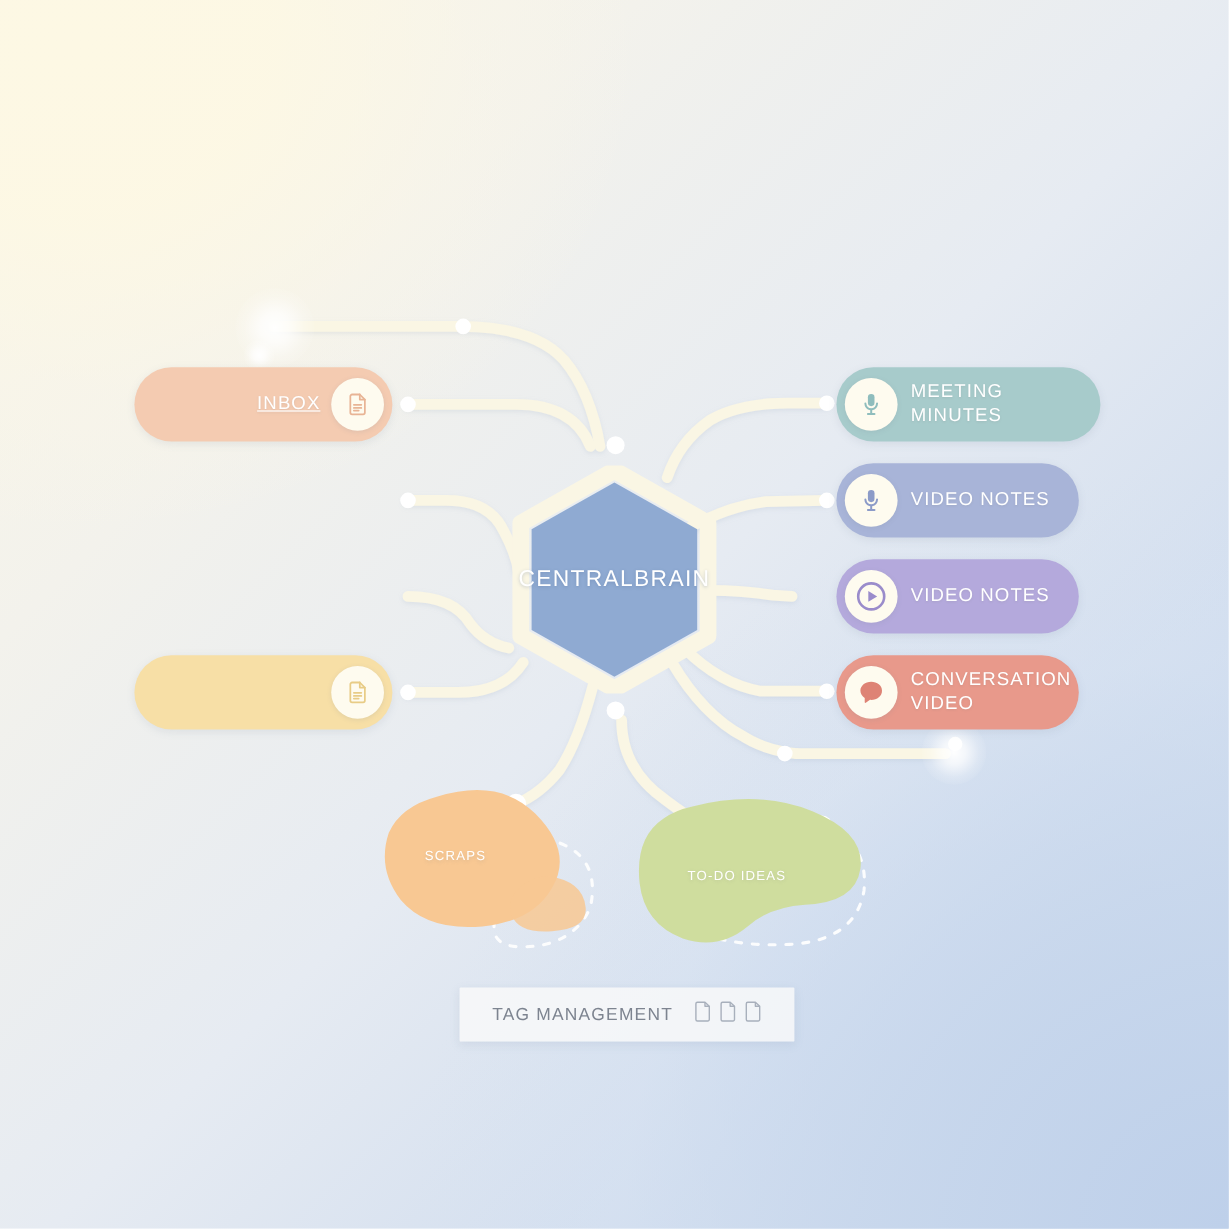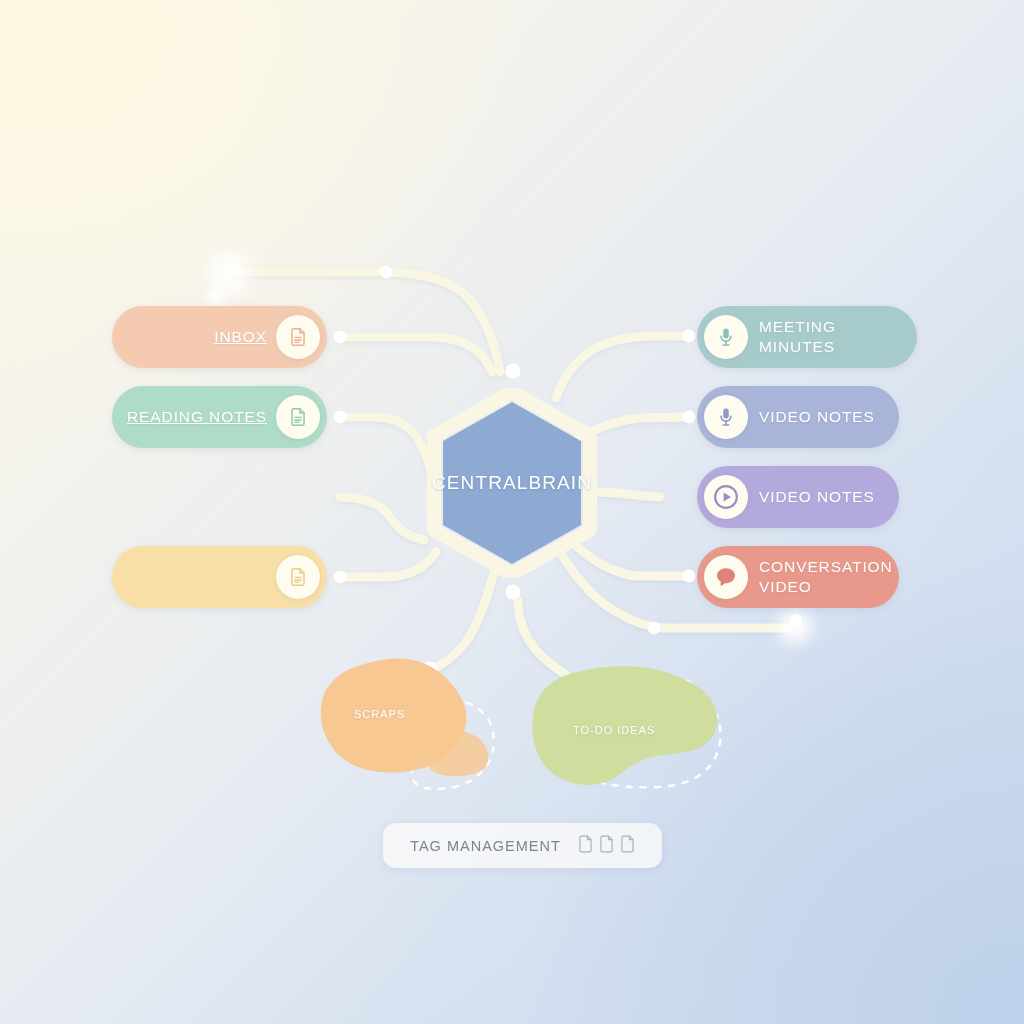--- a/index.html
+++ b/index.html
@@ -118,21 +118,21 @@
     white-space: nowrap;
   }
 
   
   #tagbar {
     position: absolute;
     left: 383px;
     top: 823px;
     width: 279px;
     height: 45px;
-    border-radius: 13px;
+    border-radius: 1px;
     background: rgba(250,250,250,0.80);
     box-shadow: 0 2px 8px rgba(120,135,160,0.14);
     display: flex;
     align-items: center;
     justify-content: center;
     gap: 17px;
   }
   #tagbar-label {
     font-size: 14.5px;
     letter-spacing: 1.0px;
@@ -221,30 +221,20 @@
     <span class="pill-label">INBOX</span>
     <span class="pill-badge">
       <svg width="22" height="22" viewBox="0 0 24 24" fill="none" stroke="#E8B495" stroke-width="1.6" stroke-linecap="round" stroke-linejoin="round">
         <path d="M14 3H7a1.6 1.6 0 0 0-1.6 1.6v14.8A1.6 1.6 0 0 0 7 21h10a1.6 1.6 0 0 0 1.6-1.6V7.6z"></path>
         <path d="M14 3v4.6h4.6"></path>
         <path d="M8.6 12.4h6.8M8.6 15.2h6.8M8.6 17.6h4.4"></path>
       </svg>
     </span>
   </div>
 
-  <div class="pill pill-left" style="left:112px; top:386px; width:215px; background:#AEDCC8;">
-    <span class="pill-label">READING NOTES</span>
-    <span class="pill-badge">
-      <svg width="22" height="22" viewBox="0 0 24 24" fill="none" stroke="#8FC9B0" stroke-width="1.6" stroke-linecap="round" stroke-linejoin="round">
-        <path d="M14 3H7a1.6 1.6 0 0 0-1.6 1.6v14.8A1.6 1.6 0 0 0 7 21h10a1.6 1.6 0 0 0 1.6-1.6V7.6z"></path>
-        <path d="M14 3v4.6h4.6"></path>
-        <path d="M8.6 12.4h6.8M8.6 15.2h6.8M8.6 17.6h4.4"></path>
-      </svg>
-    </span>
-  </div>
 
 
   <div class="pill pill-left" style="left:112px; top:546px; width:215px; background:#F7DFA6;">
     <span class="pill-label"></span>
     <span class="pill-badge">
       <svg width="22" height="22" viewBox="0 0 24 24" fill="none" stroke="#E8CC86" stroke-width="1.6" stroke-linecap="round" stroke-linejoin="round">
         <path d="M14 3H7a1.6 1.6 0 0 0-1.6 1.6v14.8A1.6 1.6 0 0 0 7 21h10a1.6 1.6 0 0 0 1.6-1.6V7.6z"></path>
         <path d="M14 3v4.6h4.6"></path>
         <path d="M8.6 12.4h6.8M8.6 15.2h6.8M8.6 17.6h4.4"></path>
       </svg>

